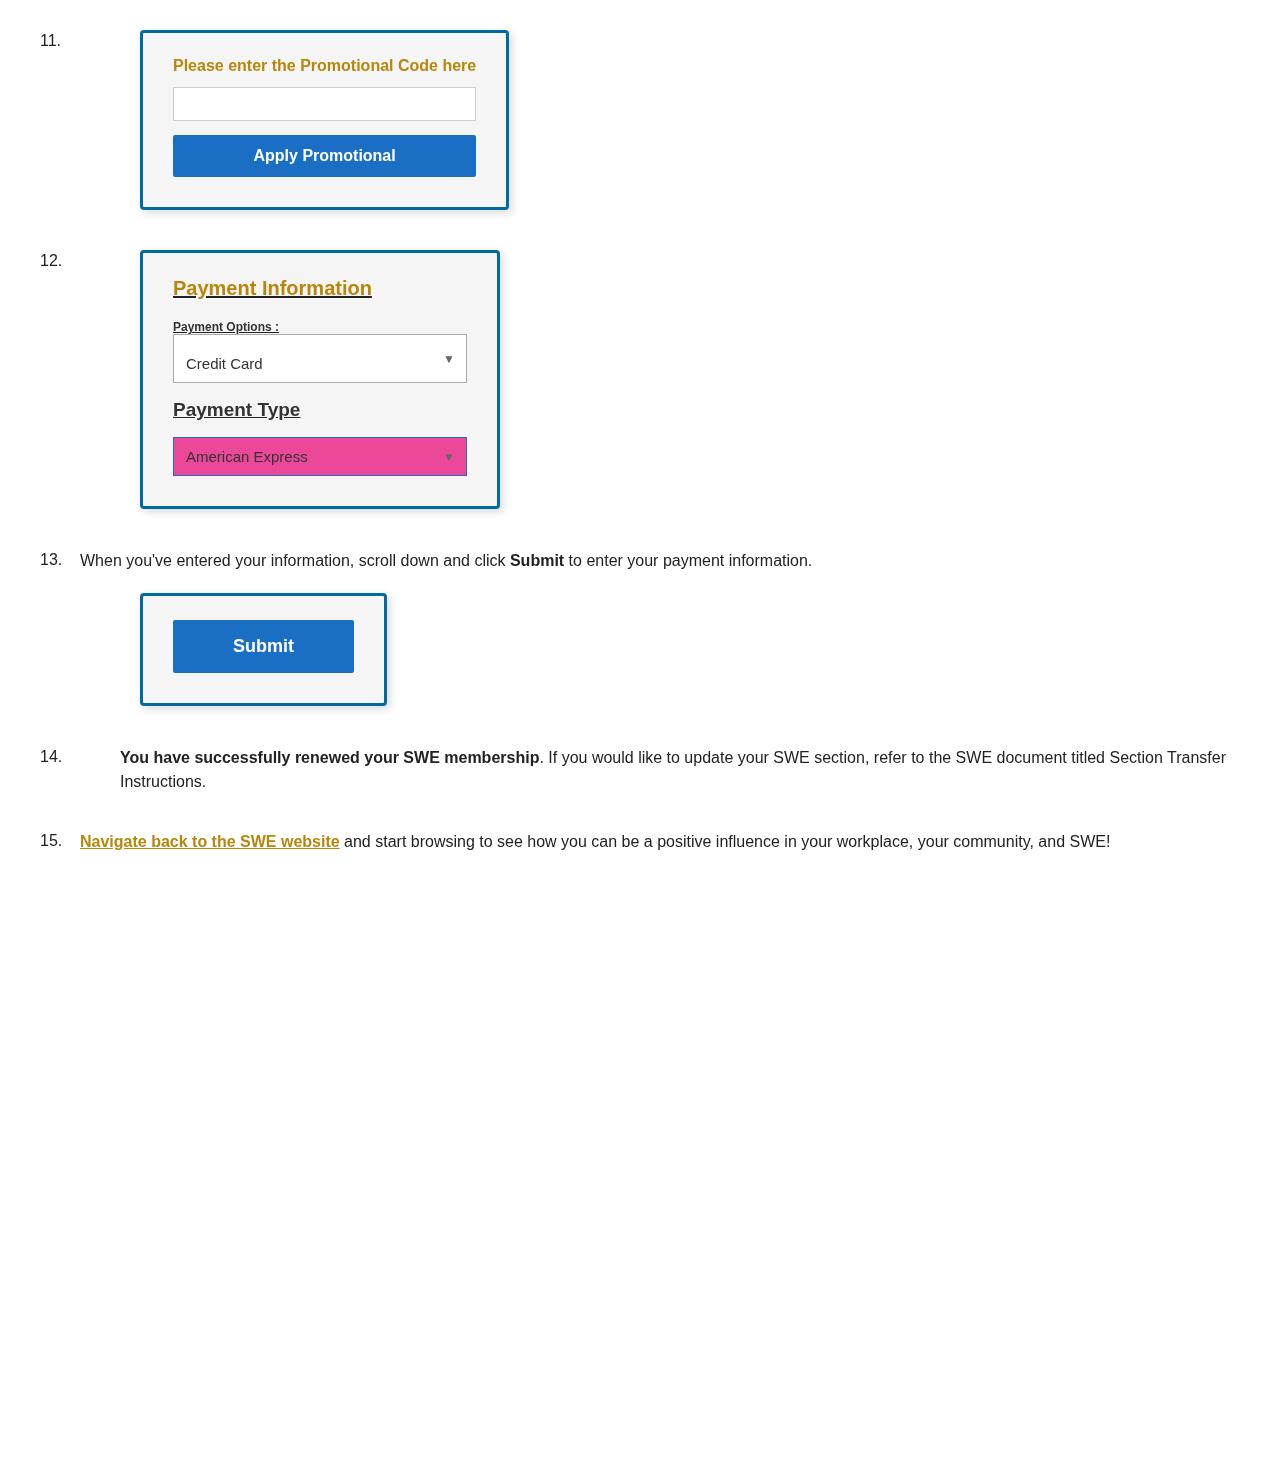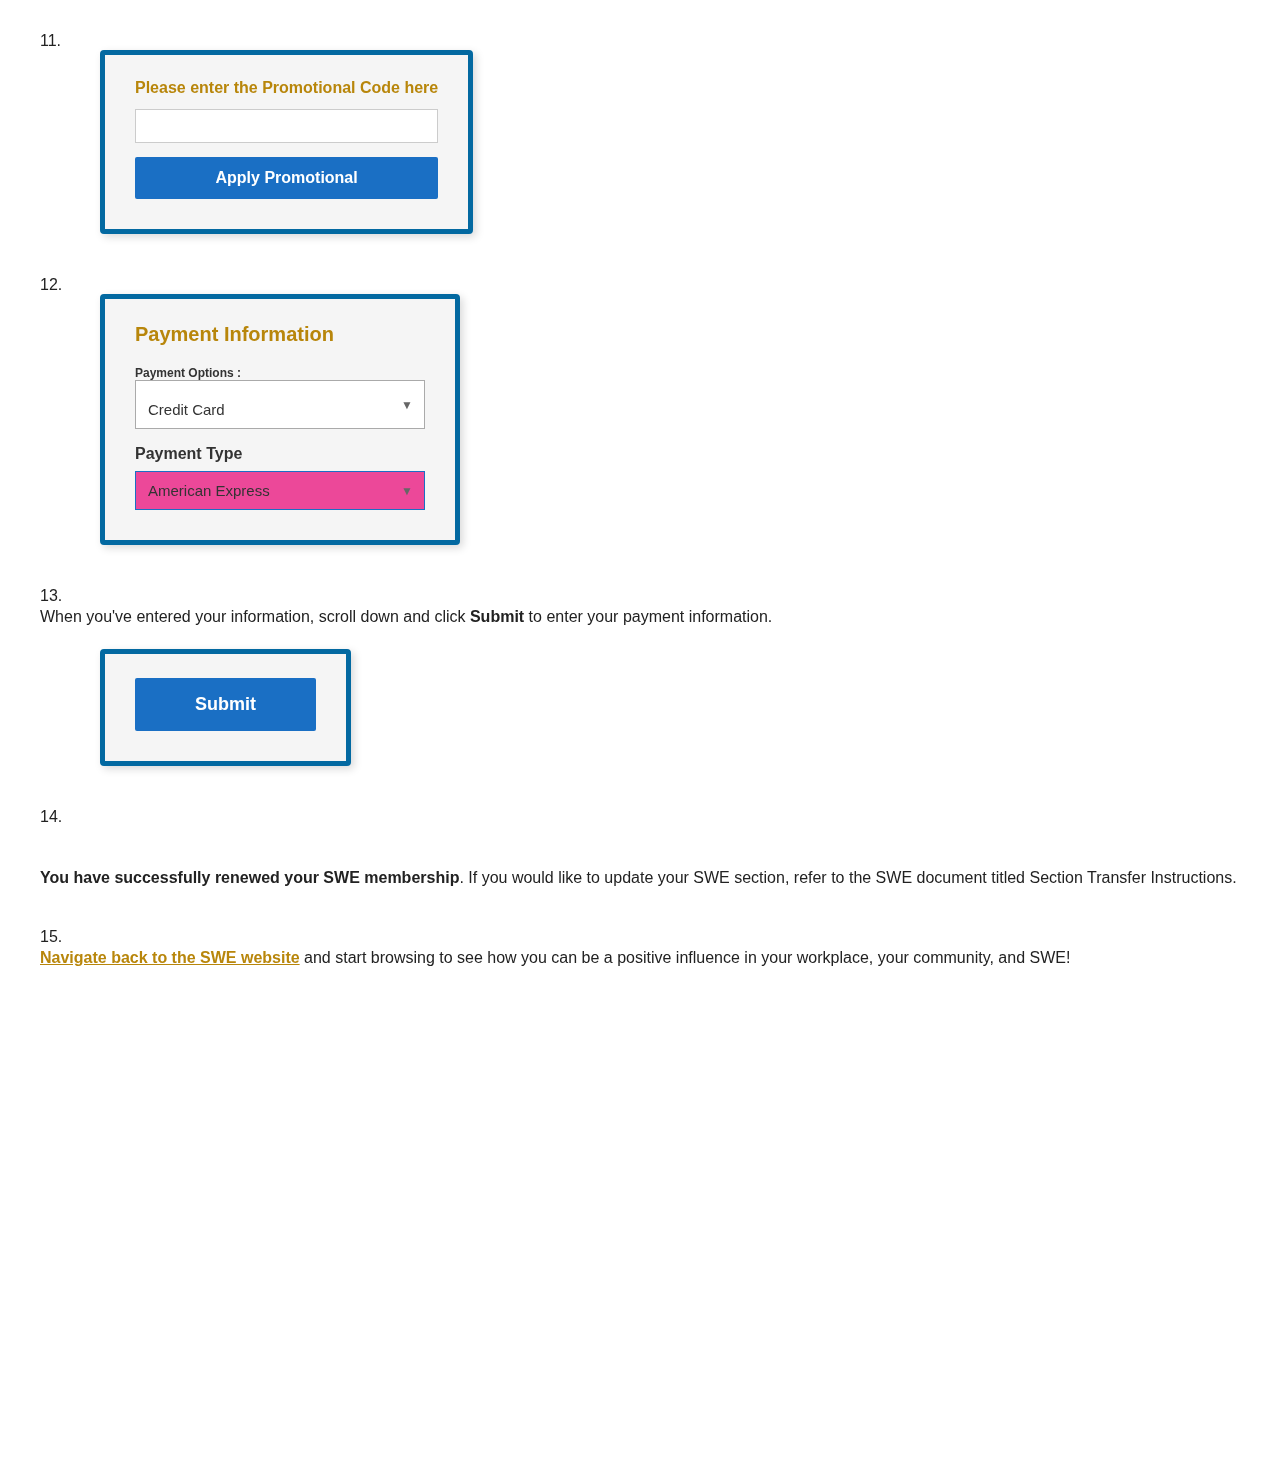--- a/index.html
+++ b/index.html
@@ -1,19 +1,18 @@
 <!DOCTYPE html>
 <html><head>
   <meta charset="utf-8">
   <style>
     * {
       box-sizing: border-box;
       margin: 0;
       padding: 0;
-      flex-direction: column;
     }
 
     body {
       font-family: Arial, sans-serif;
       font-size: 16px;
       color: #222;
       background: #fff;
       padding: 30px 40px;
       max-width: 1280px;
     }
@@ -41,21 +40,21 @@
       margin-bottom: 20px;
     }
 
     .step-text b {
       font-weight: bold;
     }
 
     .card-container {
       display: inline-block;
       background: #f5f5f5;
-      border: 5px solid #0369a1;
+      border: 3px solid #0369a1;
       border-radius: 4px;
       padding: 24px 30px 30px 30px;
       box-shadow: 3px 3px 8px rgba(0,0,0,0.15);
       margin-left: 60px;
     }
 
     .promo-card {
       min-width: 320px;
     }
 
@@ -84,20 +83,21 @@
       border: none;
       padding: 12px 8px;
       font-size: 16px;
       font-weight: bold;
       cursor: pointer;
       border-radius: 2px;
     }
 
     .payment-card {
       min-width: 360px;
+      text-decoration: underline;
     }
 
     .payment-title {
       font-size: 20px;
       color: #b8860b;
       font-weight: bold;
       margin-bottom: 20px;
     }
 
     .payment-label {
@@ -130,24 +130,24 @@
       position: absolute;
       right: 12px;
       top: 50%;
       transform: translateY(-50%);
       pointer-events: none;
       color: #666;
       font-size: 12px;
     }
 
     .payment-type-label {
-      font-size: 16px;
-      font-weight: bold;
-      color: #333;
-      margin-bottom: 8px;
+      font-size: 19px;
+      font-weight: bold;
+      color: #333;
+      margin-bottom: 16px;
     }
 
     .payment-type-select-wrapper {
       position: relative;
       display: inline-block;
       width: 100%;
     }
 
     .payment-type-select-wrapper select {
       width: 100%;

